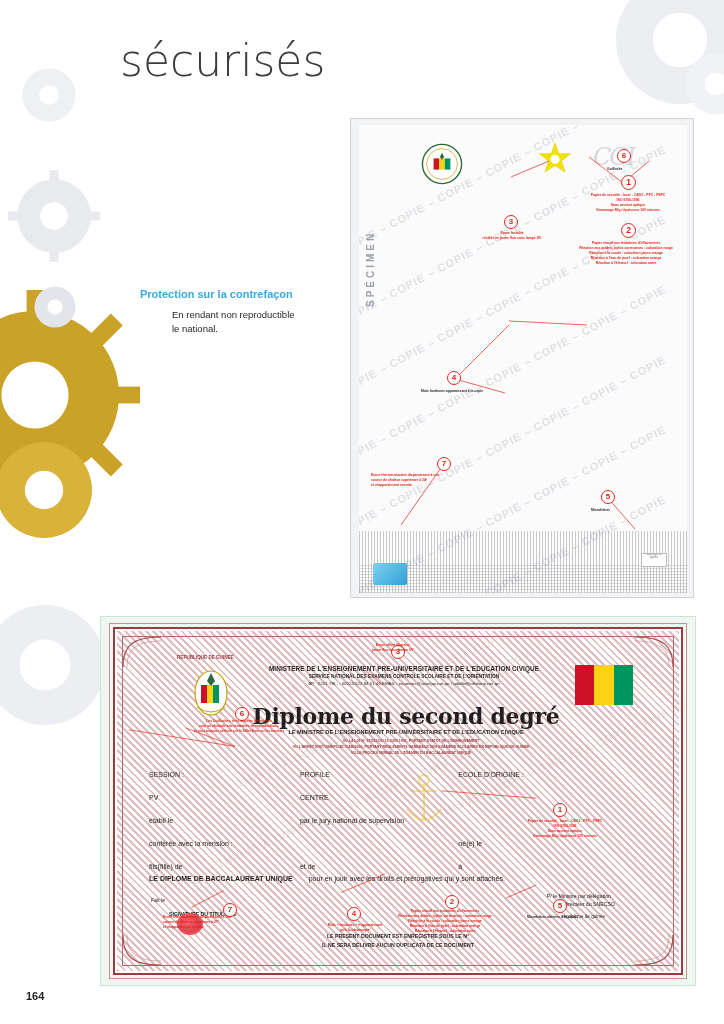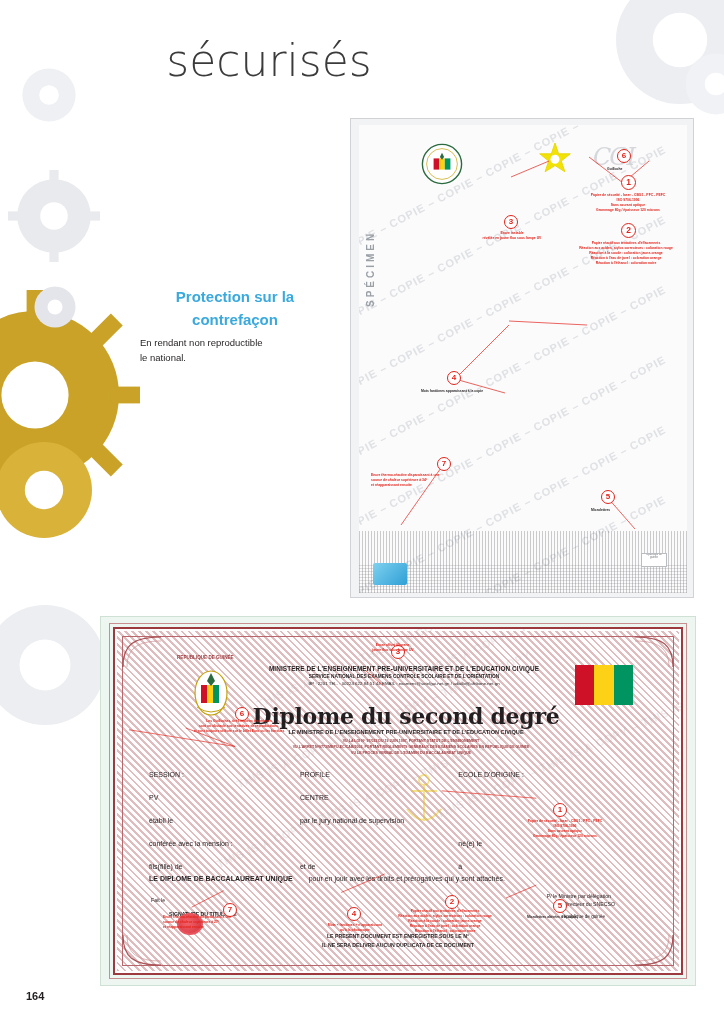--- a/index.html
+++ b/index.html
@@ -17,29 +17,29 @@
   .gears-layer { position:absolute; left:0; top:0; width:300px; height:1024px; pointer-events:none; }
   .gear { position:absolute; border-radius:50%; }
   .gear svg { display:block; }
 
   
   .page-title {
     position:absolute; left:88px; top:36px; width:330px;
     font-size:44px; line-height:1.12; font-weight:300; letter-spacing:0px;
     color:#3b3b3b; font-family:"DejaVu Sans", sans-serif;
   }
-  .page-title .l2 { display:block; margin-left:32px;text-align:center; }
+  .page-title .l2 { display:block; margin-left:32px; }
 
   
   .info-col { position:absolute; left:140px; top:286px; width:190px; }
   .info-block { margin-bottom:24px; }
   .info-head {
-    color:#3aa9dd; font-size:15px; font-weight:700; line-height:1.5; margin-bottom:5px;text-align:center;
-  }
-  .info-body { color:#231f20; font-size:9.5px; line-height:1.55; }
+    color:#3aa9dd; font-size:11px; font-weight:700; line-height:1.5; margin-bottom:5px;
+  }
+  .info-body { color:#231f20; font-size:9.5px; line-height:1.55;margin-left:32px; }
 
   
   .panel-top {
     position:absolute; left:350px; top:118px; width:344px; height:480px;
     background:#f2f3f5; border:1px solid #d0d2d6;
     overflow:hidden;
   }
   .sheet {
     position:absolute; left:8px; top:6px; width:328px; height:468px;
     background:#fbfbfc;

